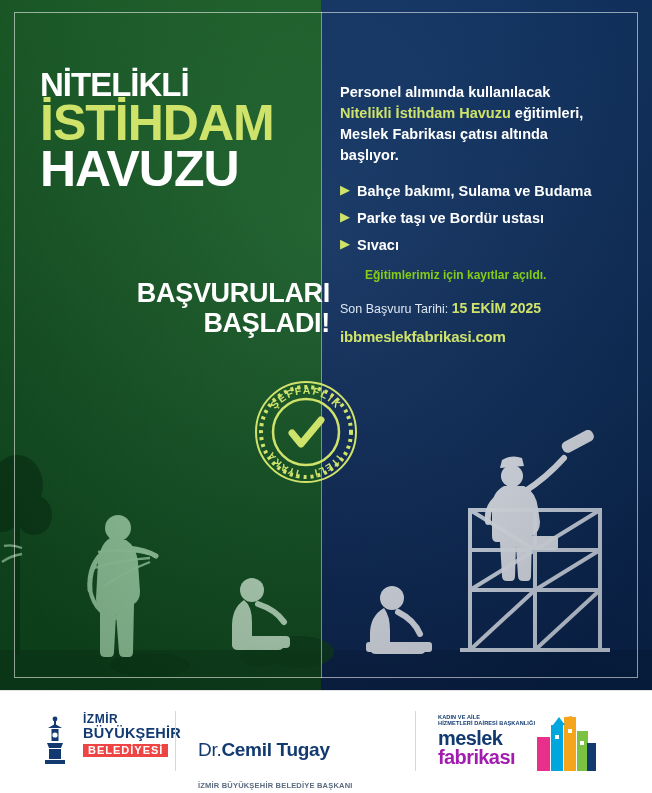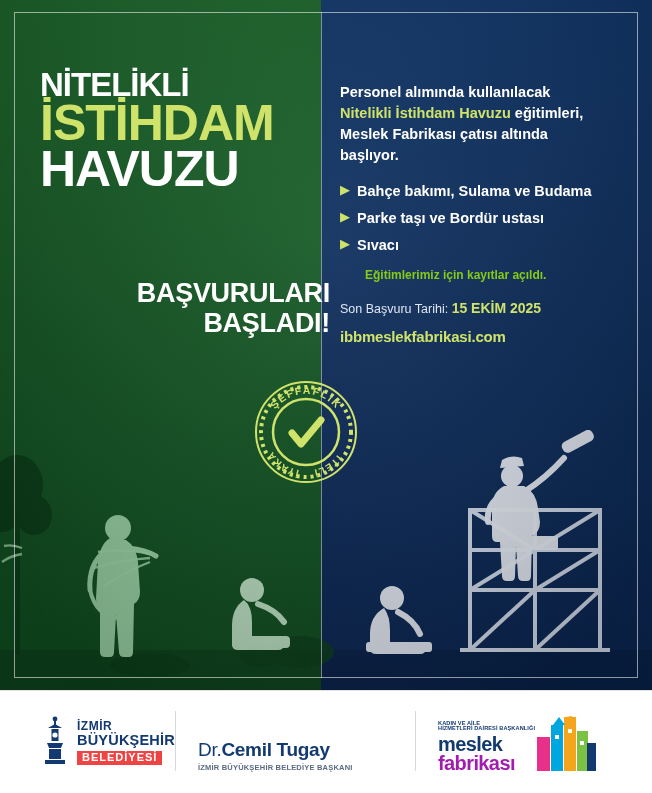--- a/index.html
+++ b/index.html
@@ -165,44 +165,44 @@
     width: 652px; height: 103px;
     background: #ffffff;
     border-top: 1px solid #e2e2e2;
   }
   .footer-inner {
     position: relative;
     width: 652px; height: 103px;
   }
   .logo-izmir {
     position: absolute; left: 42px; top: 22px;
-    display: flex; align-items: flex-end; gap: 9px;
+    display: flex; align-items: flex-start; gap: 15px;
   }
   .izmir-mark { width: 26px; height: 52px; }
   .izmir-text { line-height: 1.05; }
   .izmir-text .t1 { font-size: 12px; font-weight: 700; color: #123a70; letter-spacing: 0.5px; }
   .izmir-text .t2 { font-size: 14.5px; font-weight: 700; color: #123a70; letter-spacing: 0.2px; }
   .izmir-text .t3 {
     font-size: 11px; font-weight: 700; color: #ffffff;
     background: #ef4444; display: inline-block; padding: 1px 5px; letter-spacing: 1px;
   }
   .divider-v {
     position: absolute; top: 20px; width: 1px; height: 60px; background: #d8d8d8;
   }
   .div1 { left: 175px; }
   .div2 { left: 415px; }
   .mayor {
     position: absolute; left: 198px; top: 48px; text-align: left;
   }
   .mayor .m1 { font-size: 19px; font-weight: 700; color: #123a70; letter-spacing: -0.3px; }
   .mayor .m1 .thin { font-weight: 400; }
-  .mayor .m2 { font-size: 7.5px; font-weight: 700; color: #5a6b80; letter-spacing: 0.2px; margin-top: 2px; }
+  .mayor .m2 { font-size: 7.5px; font-weight: 700; color: #5a6b80; letter-spacing: 0.2px; margin-top: 20px; }
   .mf {
     position: absolute; left: 438px; top: 24px;
-    display: flex; align-items: flex-end; 
+    display: flex; align-items: flex-start; 
   }
   .mf-text { line-height: 1.0; }
   .mf-text .k1 { font-size: 5.6px; font-weight: 700; color: #123a70; letter-spacing: 0.1px; }
   .mf-text .k2 { font-size: 5.6px; font-weight: 700; color: #123a70; letter-spacing: 0.1px; margin-bottom: 3px;}
   .mf-text .k3 { font-size: 20px; font-weight: 700; color: #123a70; letter-spacing: -0.6px; line-height: 0.95;}
   .mf-text .k4 { font-size: 20px; font-weight: 700; color: #a21caf; letter-spacing: -0.6px; line-height: 0.95;}
   .mf-mark { width: 62px; height: 58px; }
 </style>
 </head>
 <body>

